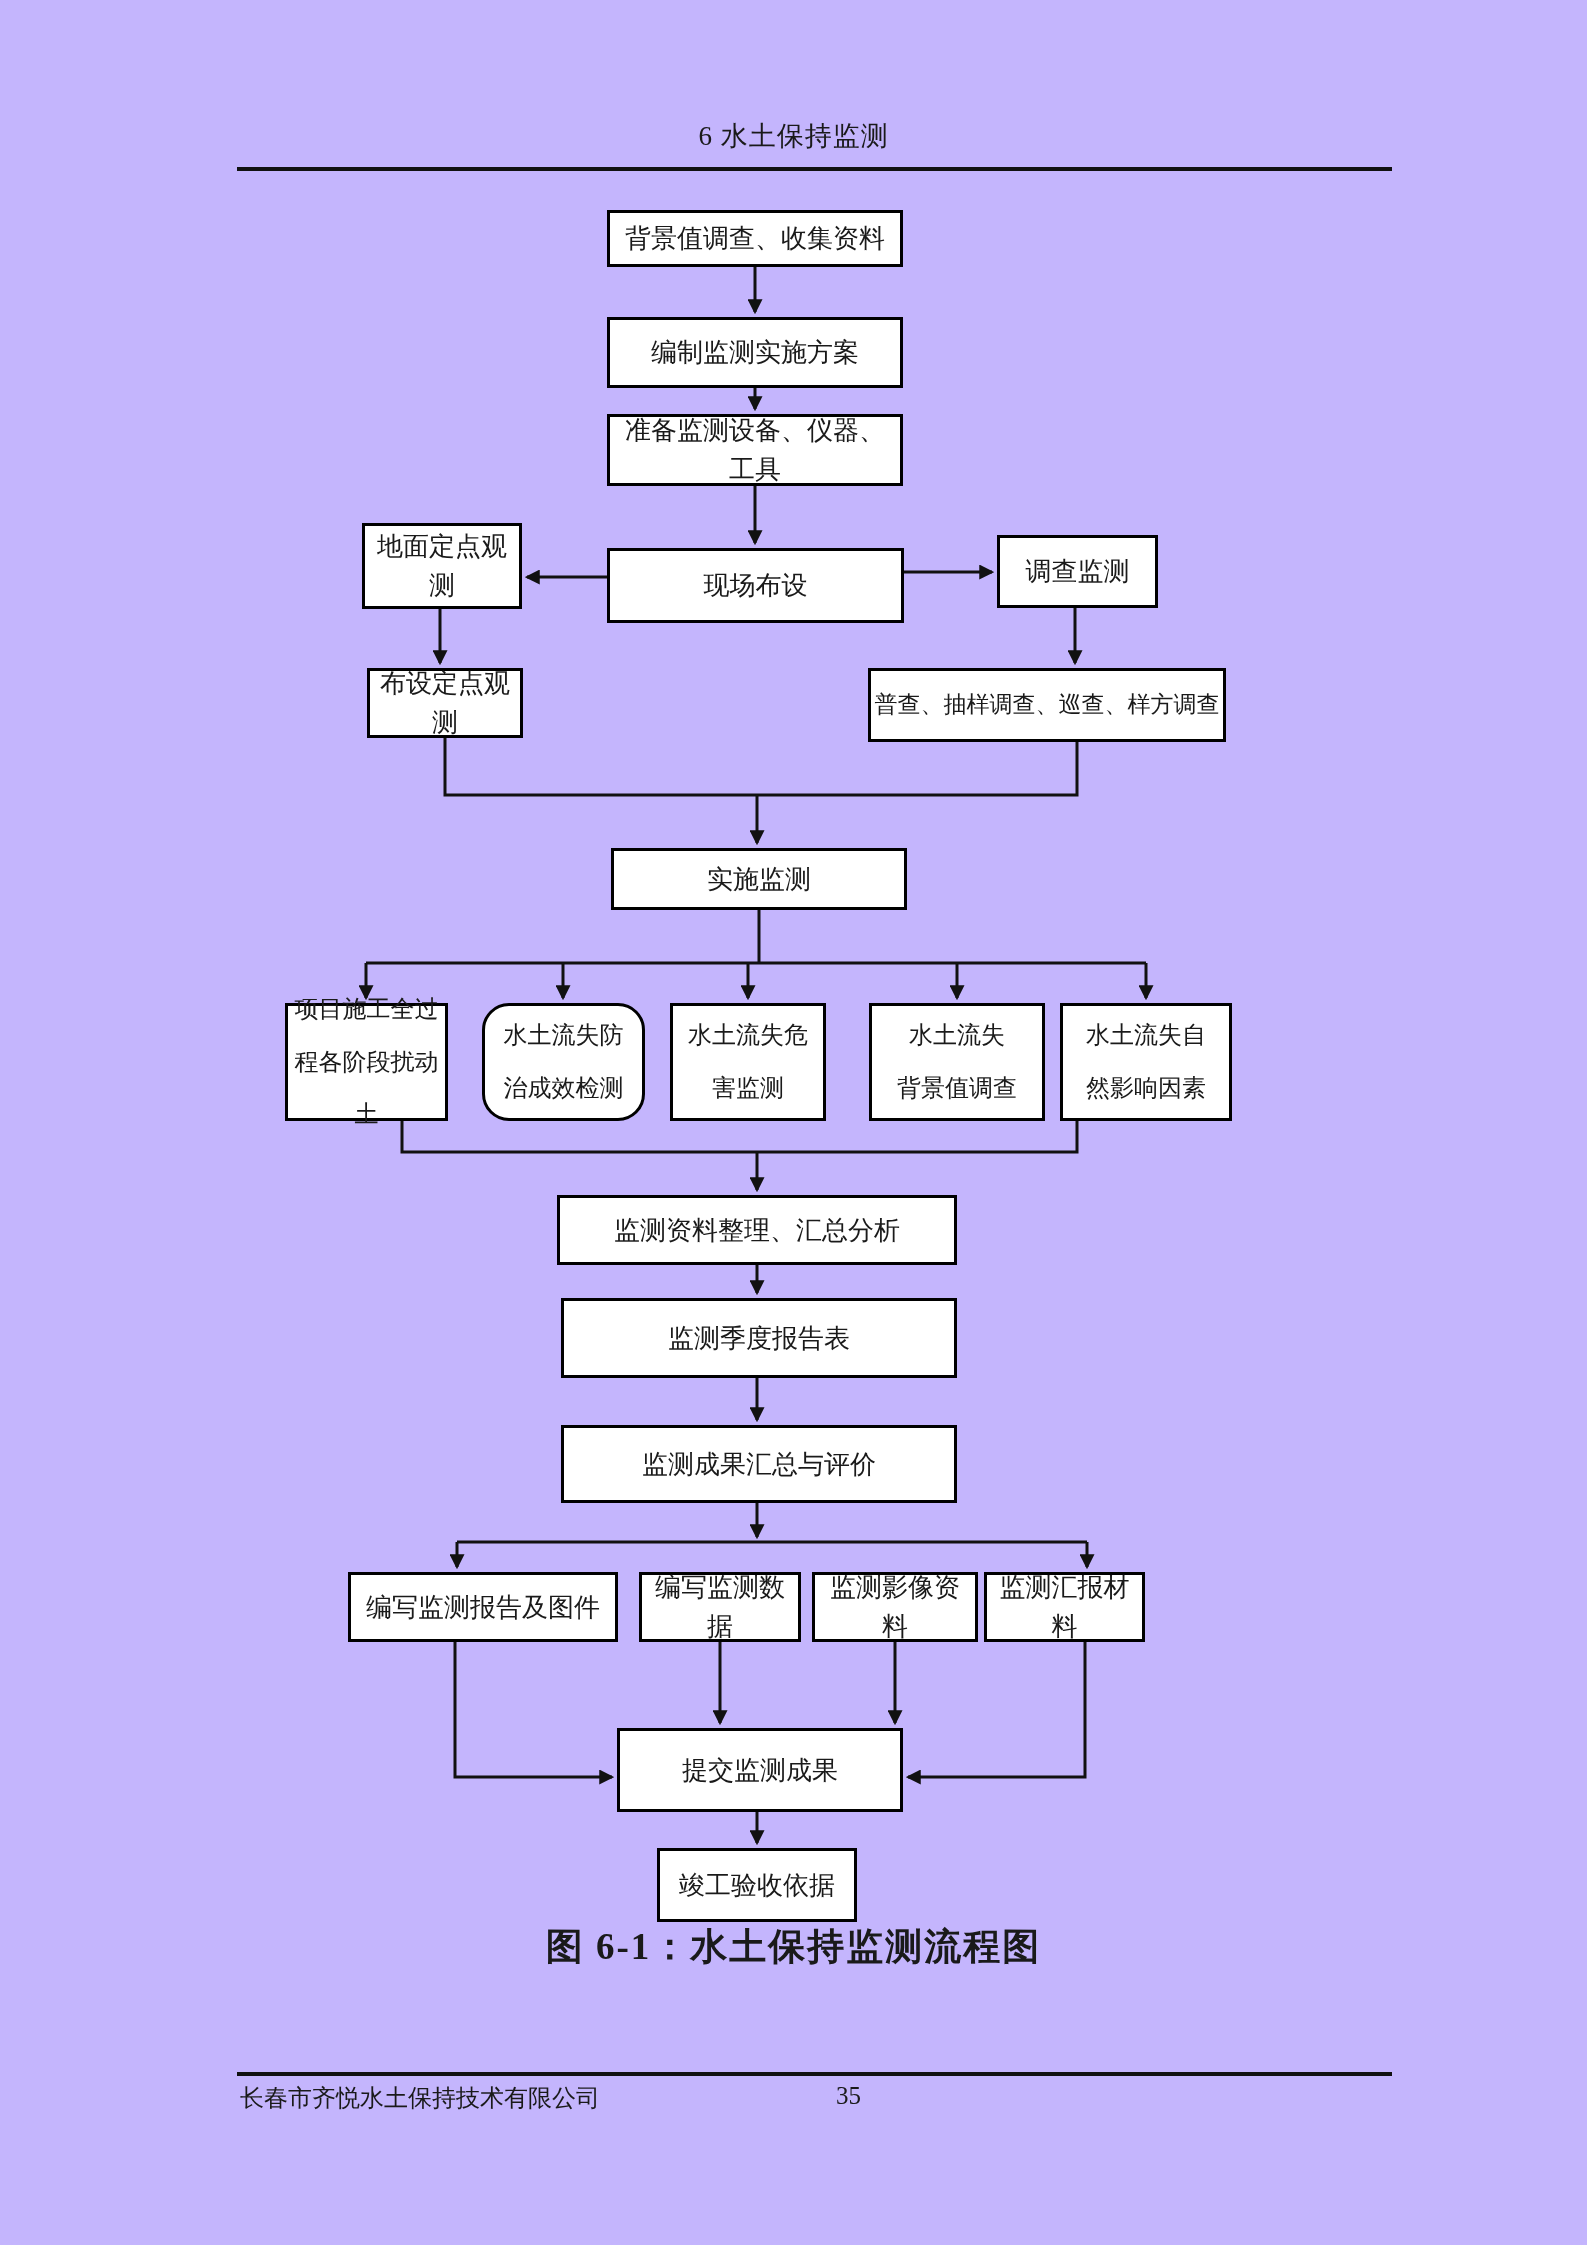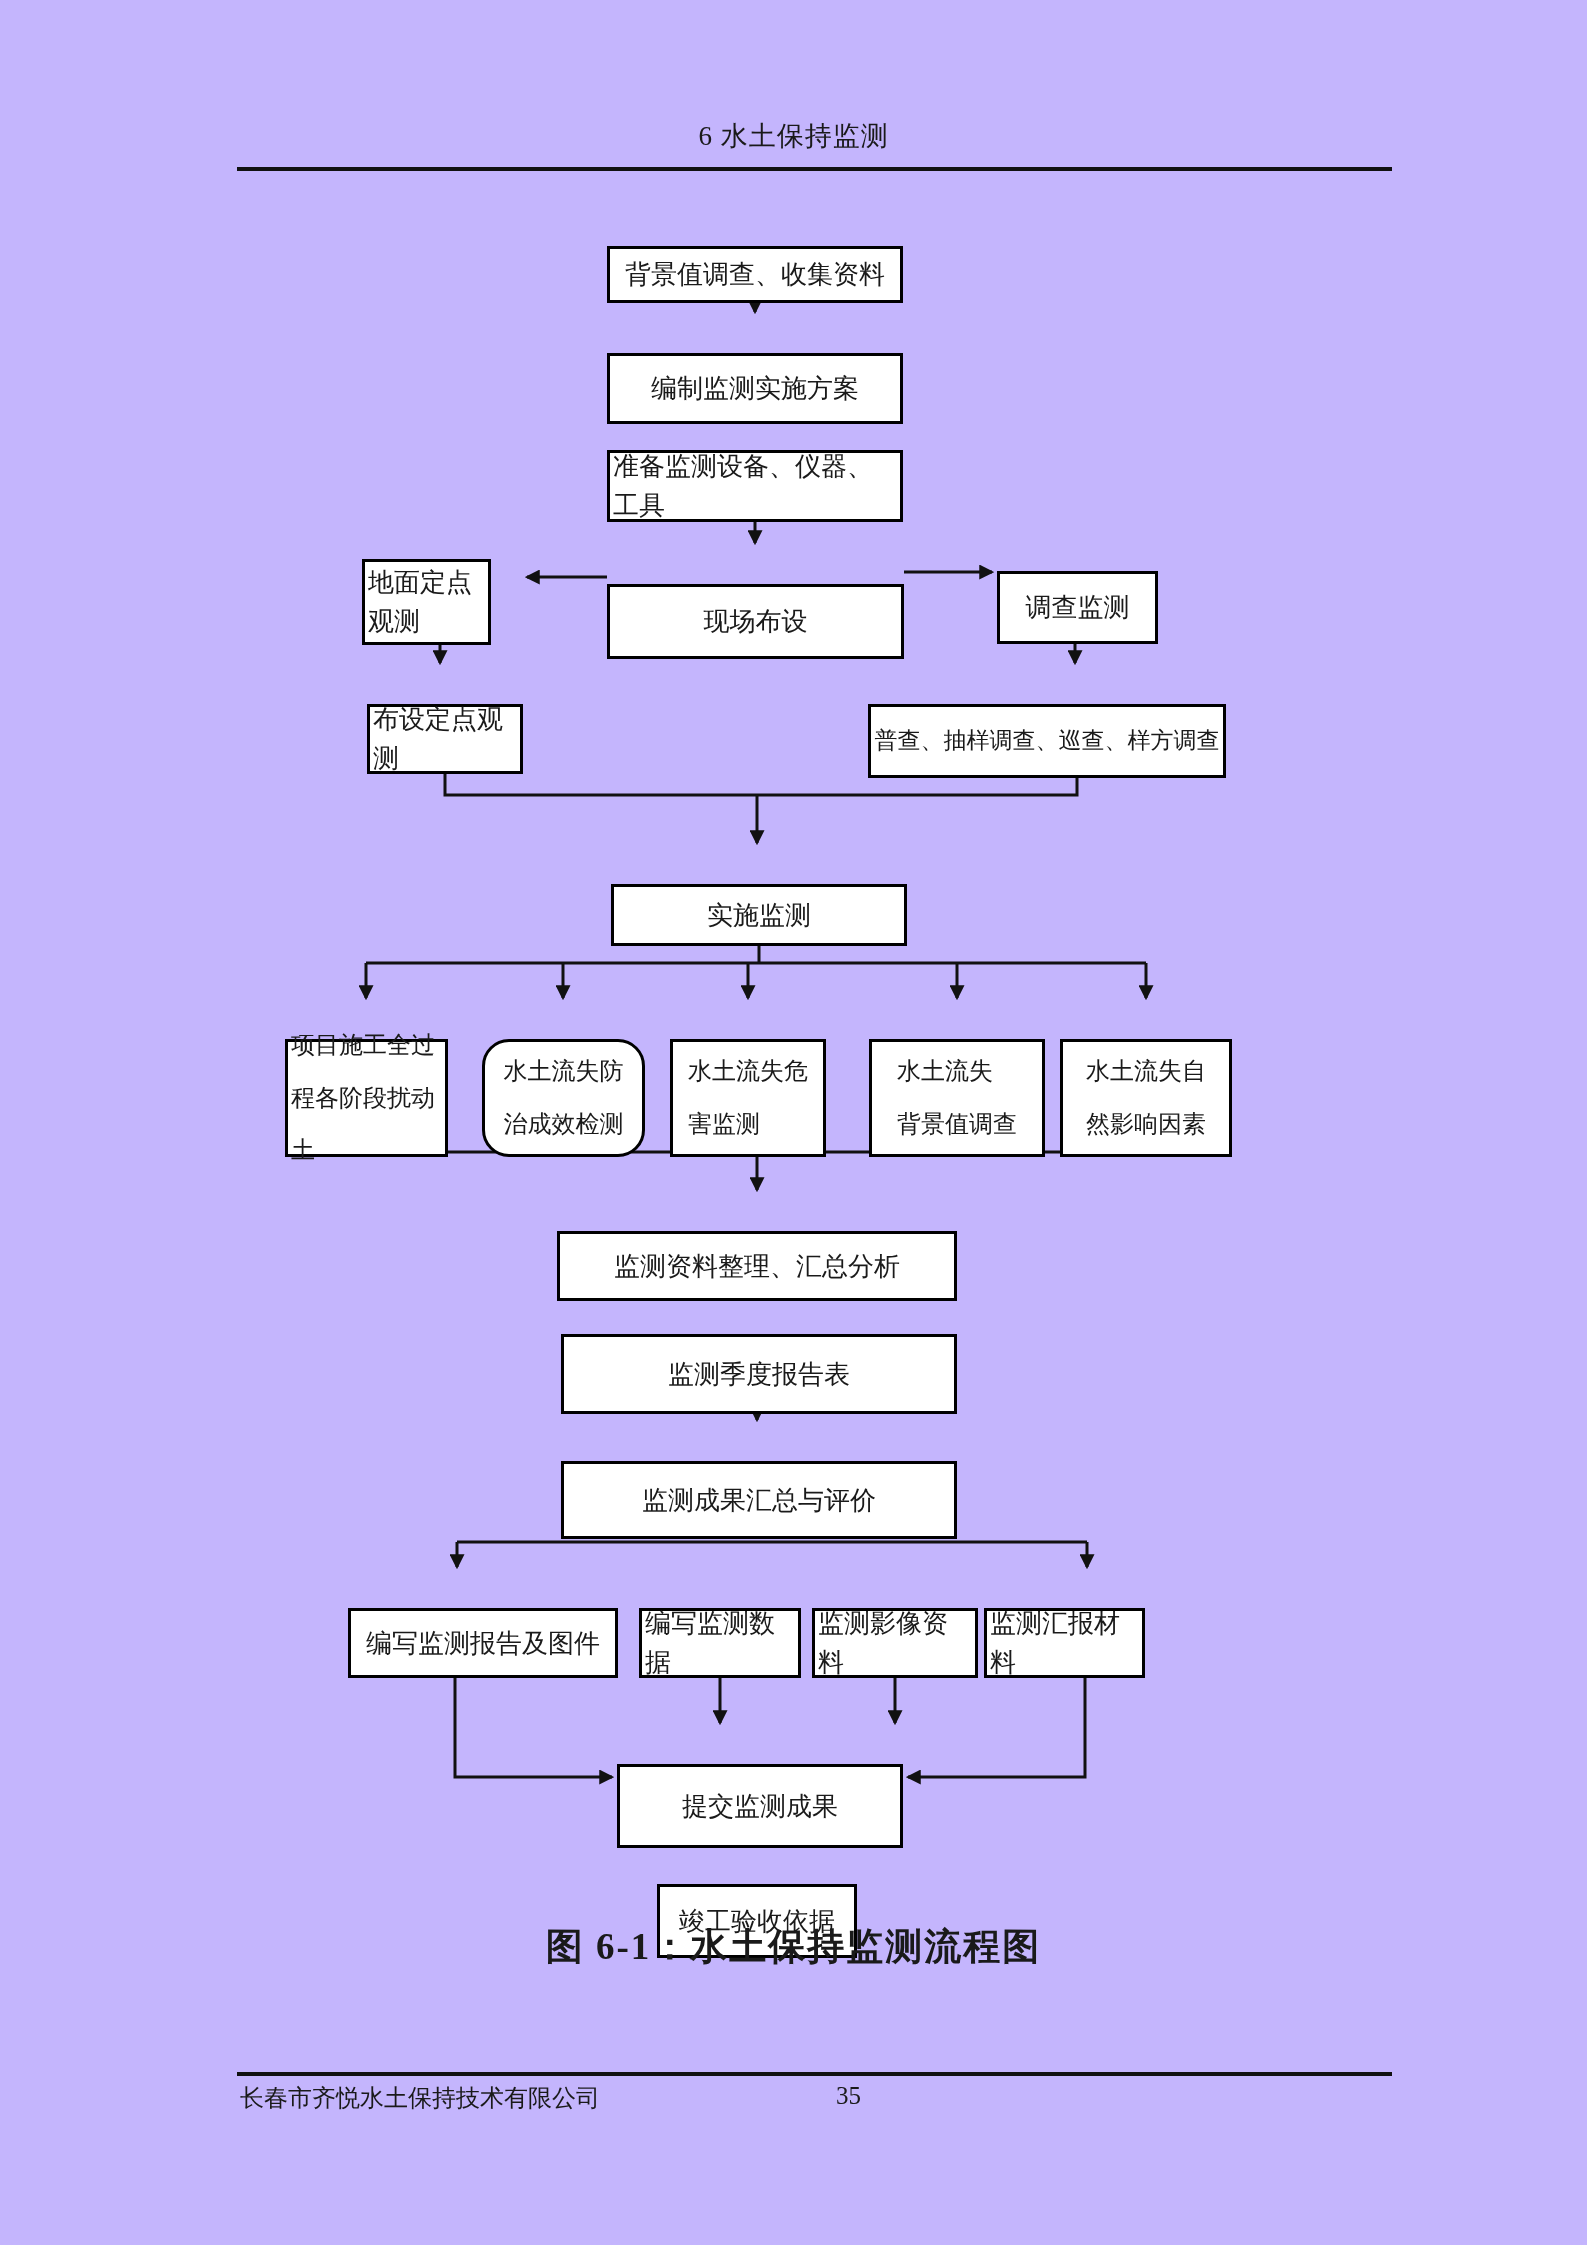--- a/index.html
+++ b/index.html
@@ -18,22 +18,22 @@
   .rule{
     position:absolute;left:237px;width:1155px;height:4px;background:#111;
   }
   .hdr-rule{top:167px;}
   .ftr-rule{top:2072px;}
   .connectors{position:absolute;left:0;top:0;}
   .node{
     position:absolute;box-sizing:border-box;
     border:3px solid #000;background:#fff;
     display:flex;align-items:center;justify-content:center;
-    font-size:26px;line-height:1.5;
-    white-space:pre-line;padding:16px 3px;margin-top:36px;
+    text-align:center;font-size:26px;line-height:1.5;
+    white-space:pre-line;padding:16px 3px;
   }
   .node.small{font-size:24px;line-height:2.2;}
   .node.tight{font-size:23px;}
   .caption{
     position:absolute;left:0;top:1922px;width:100%;
     text-align:center;font-size:37px;font-weight:bold;letter-spacing:2px;
   }
   .ftr-company{position:absolute;left:240px;top:2082px;font-size:24px;}
   .ftr-page{position:absolute;left:836px;top:2082px;font-size:25px;}
 </style>
@@ -92,21 +92,21 @@
 
       <line x1="757" y1="1812" x2="757" y2="1843" marker-end="url(#arw)"></line>
     </g>
   </svg>
 
   <div class="node" style="left:607px;top:210px;width:296px;height:57px;">背景值调查、收集资料</div>
   <div class="node" style="left:607px;top:317px;width:296px;height:71px;">编制监测实施方案</div>
   <div class="node" style="left:607px;top:414px;width:296px;height:72px;">准备监测设备、仪器、工具</div>
 
   <div class="node" style="left:607px;top:548px;width:297px;height:75px;">现场布设</div>
-  <div class="node" style="left:362px;top:523px;width:129px;height:86px;">地面定点观测</div>
+  <div class="node" style="left:362px;top:523px;width:160px;height:86px;">地面定点观测</div>
   <div class="node" style="left:997px;top:535px;width:161px;height:73px;">调查监测</div>
 
   <div class="node" style="left:367px;top:668px;width:156px;height:70px;">布设定点观测</div>
   <div class="node tight" style="left:868px;top:668px;width:358px;height:74px;">普查、抽样调查、巡查、样方调查</div>
 
   <div class="node" style="left:611px;top:848px;width:296px;height:62px;">实施监测</div>
 
   <div class="node small" style="left:285px;top:1003px;width:163px;height:118px;">项目施工全过
 程各阶段扰动土</div>
   <div class="node small" style="left:482px;top:1003px;width:163px;height:118px;border-radius:27px;">水土流失防

